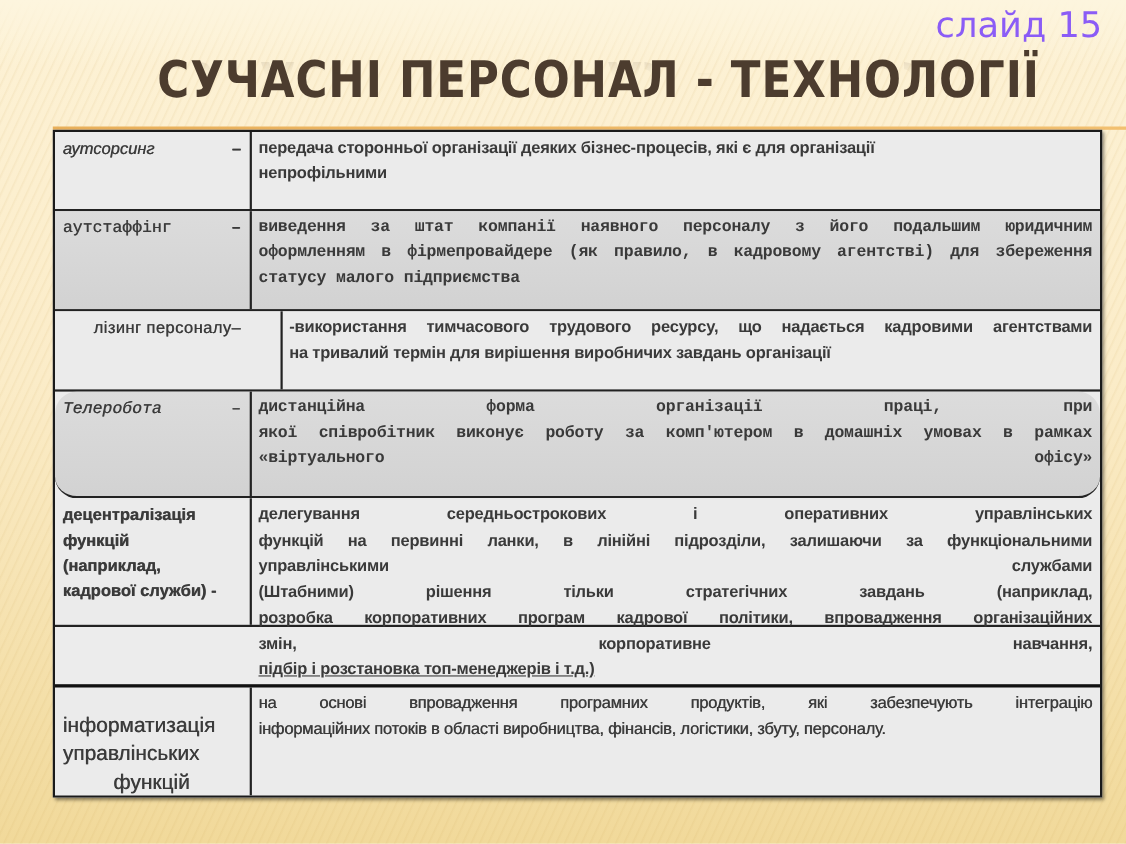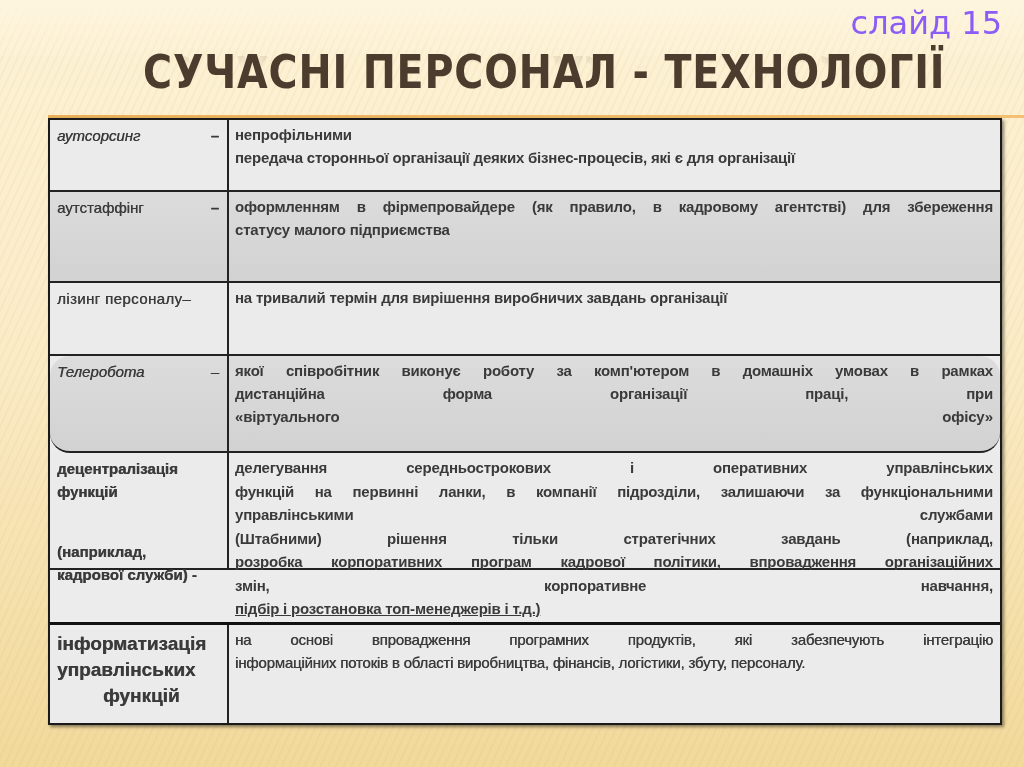--- a/index.html
+++ b/index.html
@@ -45,21 +45,21 @@
       border: 2px solid #1a1a1a; box-sizing: border-box;
       box-shadow: 2px 2px 3px rgba(0,0,0,0.45);
       background: #ececec;
     }
     .row {
       position: absolute; left: 0; width: 950px; box-sizing: border-box;
       border-bottom: 2px solid #222;
       display: flex;
     }
     .row.light { background: #ebebeb; }
-    .row.dark { background: linear-gradient(180deg, #dcdcdc 0%, #d2d2d2 100%); }
+    .row.dark { background: linear-gradient(180deg, #dcdcdc 0%, #d2d2d2 100%); font-family: Liberation Mono, monospace; }
     .row.last { border-bottom: none; }
     .cell-term {
       width: 179px; box-sizing: border-box; border-right: 2px solid #222;
       padding: 4px 6px 0 7px; color: #3a3a3a; font-size: 15px; line-height: 23px;
       position: relative;
       text-shadow: 0.4px 0 0 #555;
     }
     .cell-def {
       flex: 1; box-sizing: border-box; padding: 3px 7px 0 6px;
       color: #3a3a3a; font-size: 15px; line-height: 23px; font-weight: bold;
@@ -69,21 +69,21 @@
     .cell-def .j { text-align: justify; text-align-last: justify; display: block; }
     .cell-def .l { display: block; text-align: left; text-align-last: left; }
     .cell-def .r { display: block; text-align: right; text-align-last: right; }
     .term-text { display: inline-block; }
     .term-dash {
       position: absolute; right: 8px; top: 4px; font-weight: bold;
     }
     .italic { font-style: italic; font-weight: normal; }
     .bold { font-weight: bold; }
     .big-term {
-      font-size: 19px; line-height: 26px; font-weight: bold; padding-top: 6px;
+      font-size: 19px; line-height: 26px; font-weight: normal; padding-top: 22px;
     }
     .underline-last { text-decoration: underline; }
   </style>
 </head>
 <body>
 
 <div class="top-band"></div>
 
 <div class="slide-number">слайд 15</div>
 <div class="title">СУЧАСНІ ПЕРСОНАЛ - ТЕХНОЛОГІЇ</div>
@@ -92,68 +92,70 @@
 <div class="orange-line"></div>
 
 <div class="table">
 
   <div class="row light" style="top:0; height:72px;">
     <div class="cell-term">
       <span class="term-text italic">аутсорсинг</span>
       <span class="term-dash">–</span>
     </div>
     <div class="cell-def">
+      <span class="l">передача сторонньої організації деяких бізнес-процесів, які є для організації</span>
       <span class="l">непрофільними</span>
-      <span class="l">передача сторонньої організації деяких бізнес-процесів, які є для організації</span>
     </div>
   </div>
 
   <div class="row dark" style="top:72px; height:91px;">
     <div class="cell-term">
       <span class="term-text">аутстаффінг</span>
       <span class="term-dash">–</span>
     </div>
     <div class="cell-def">
+      <span class="j">виведення за штат компанії наявного персоналу з його подальшим юридичним</span>
       <span class="j">оформленням в фірмепровайдере (як правило, в кадровому агентстві) для збереження</span>
       <span class="l">статусу малого підприємства</span>
     </div>
   </div>
 
-  <div class="row light" style="top:163px; height:73px;">
+  <div class="row light" style="top:163px; height:73px;padding-left:28px;">
     <div class="cell-term">
       <span class="term-text" style="letter-spacing:0.4px;">лізинг персоналу–</span>
     </div>
     <div class="cell-def">
+      <span class="j">-використання тимчасового трудового ресурсу, що надається кадровими агентствами</span>
       <span class="l">на тривалий термін для вирішення виробничих завдань організації</span>
     </div>
   </div>
 
   <div class="row dark" style="top:236px; height:97px;border-radius:20px;">
     <div class="cell-term">
       <span class="term-text italic">Телеробота</span>
       <span class="term-dash" style="font-weight:normal;">–</span>
     </div>
     <div class="cell-def">
+      <span class="j" style="word-spacing:28px;">дистанційна форма організації праці, при</span>
       <span class="j">якої співробітник виконує роботу за комп'ютером в домашніх умовах в рамках</span>
-      <span class="j" style="word-spacing:28px;">дистанційна форма організації праці, при</span>
       <span class="l" style="position:relative;">«віртуального</span>
       <span class="r" style="margin-top:-23px;">офісу»</span>
     </div>
   </div>
 
   <div class="row light" style="top:333px; height:117px;">
     <div class="cell-term bold">
       <span style="display:block;">децентралізація</span>
       <span style="display:block;">функцій</span>
-      <span style="display:block;margin-top:37px;">(наприклад,</span>
+      <span style="display:block;">(наприклад,</span>
       <span style="display:block;">кадрової служби) -</span>
     </div>
     <div class="cell-def" style="line-height:23.5px;border-radius:19px;">
       <span class="j">делегування середньострокових і оперативних управлінських</span>
-      <span class="j">функцій на первинні ланки, в компанії підрозділи, залишаючи за функціональними</span>
+      <span class="j">функцій на первинні ланки, в лінійні підрозділи, залишаючи за функціональними</span>
       <span class="l">управлінськими</span>
       <span class="r" style="margin-top:-23.5px;">службами</span>
       <span class="j">(Штабними) рішення тільки стратегічних завдань (наприклад,</span>
       <span class="j">розробка корпоративних програм кадрової політики, впровадження організаційних</span>
       <span class="j">змін, корпоративне навчання,</span>
       <span class="l underline-last">підбір і розстановка топ-менеджерів і т.д.)</span>
     </div>
   </div>
 
   <div class="row light last" style="top:502px; height:101px; border-top:3px solid #111;">

